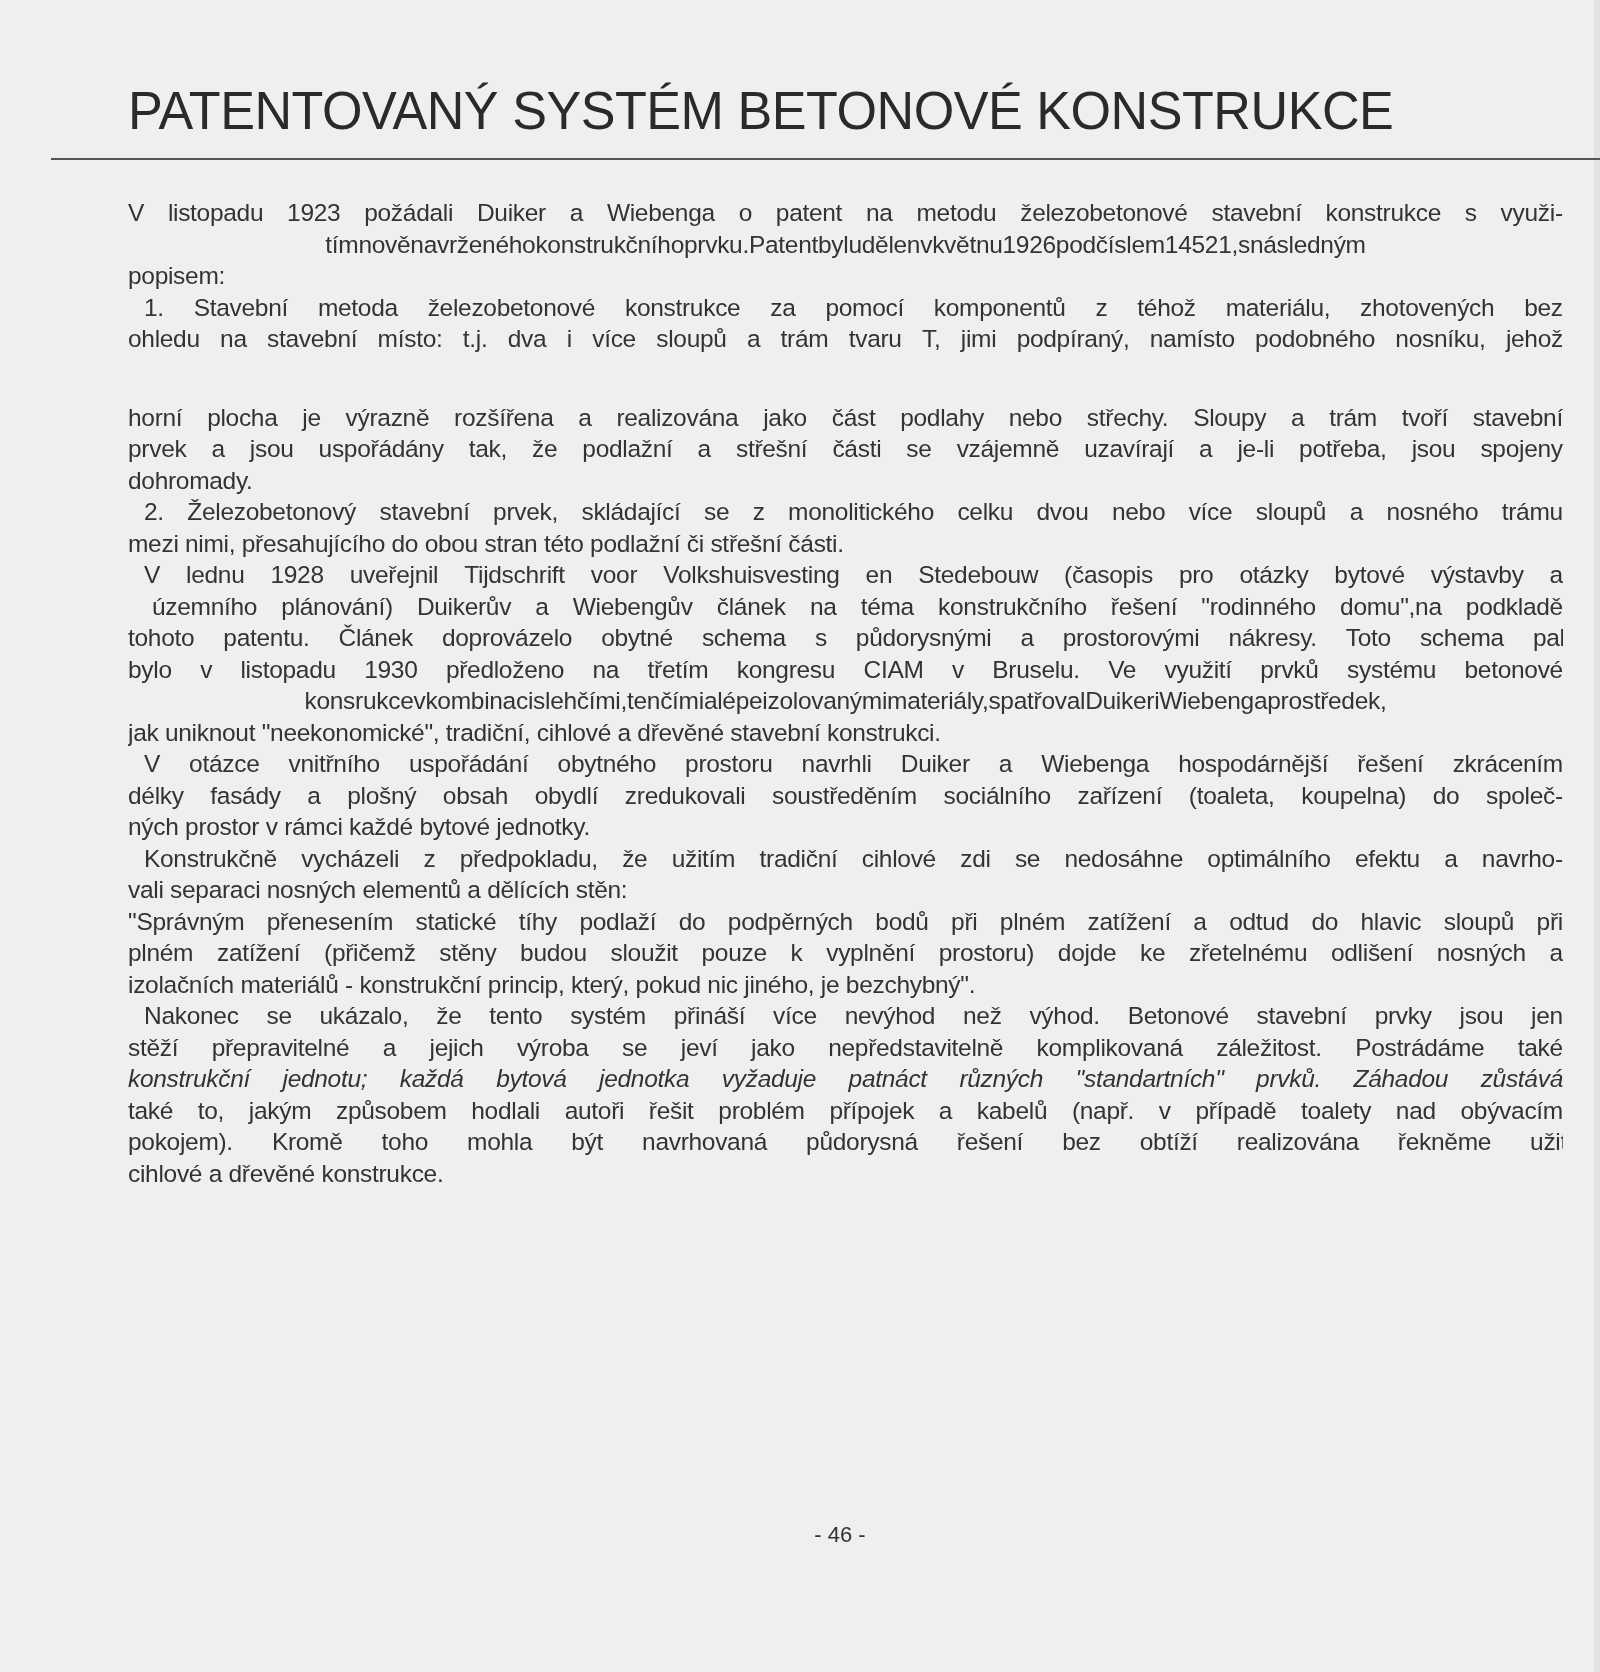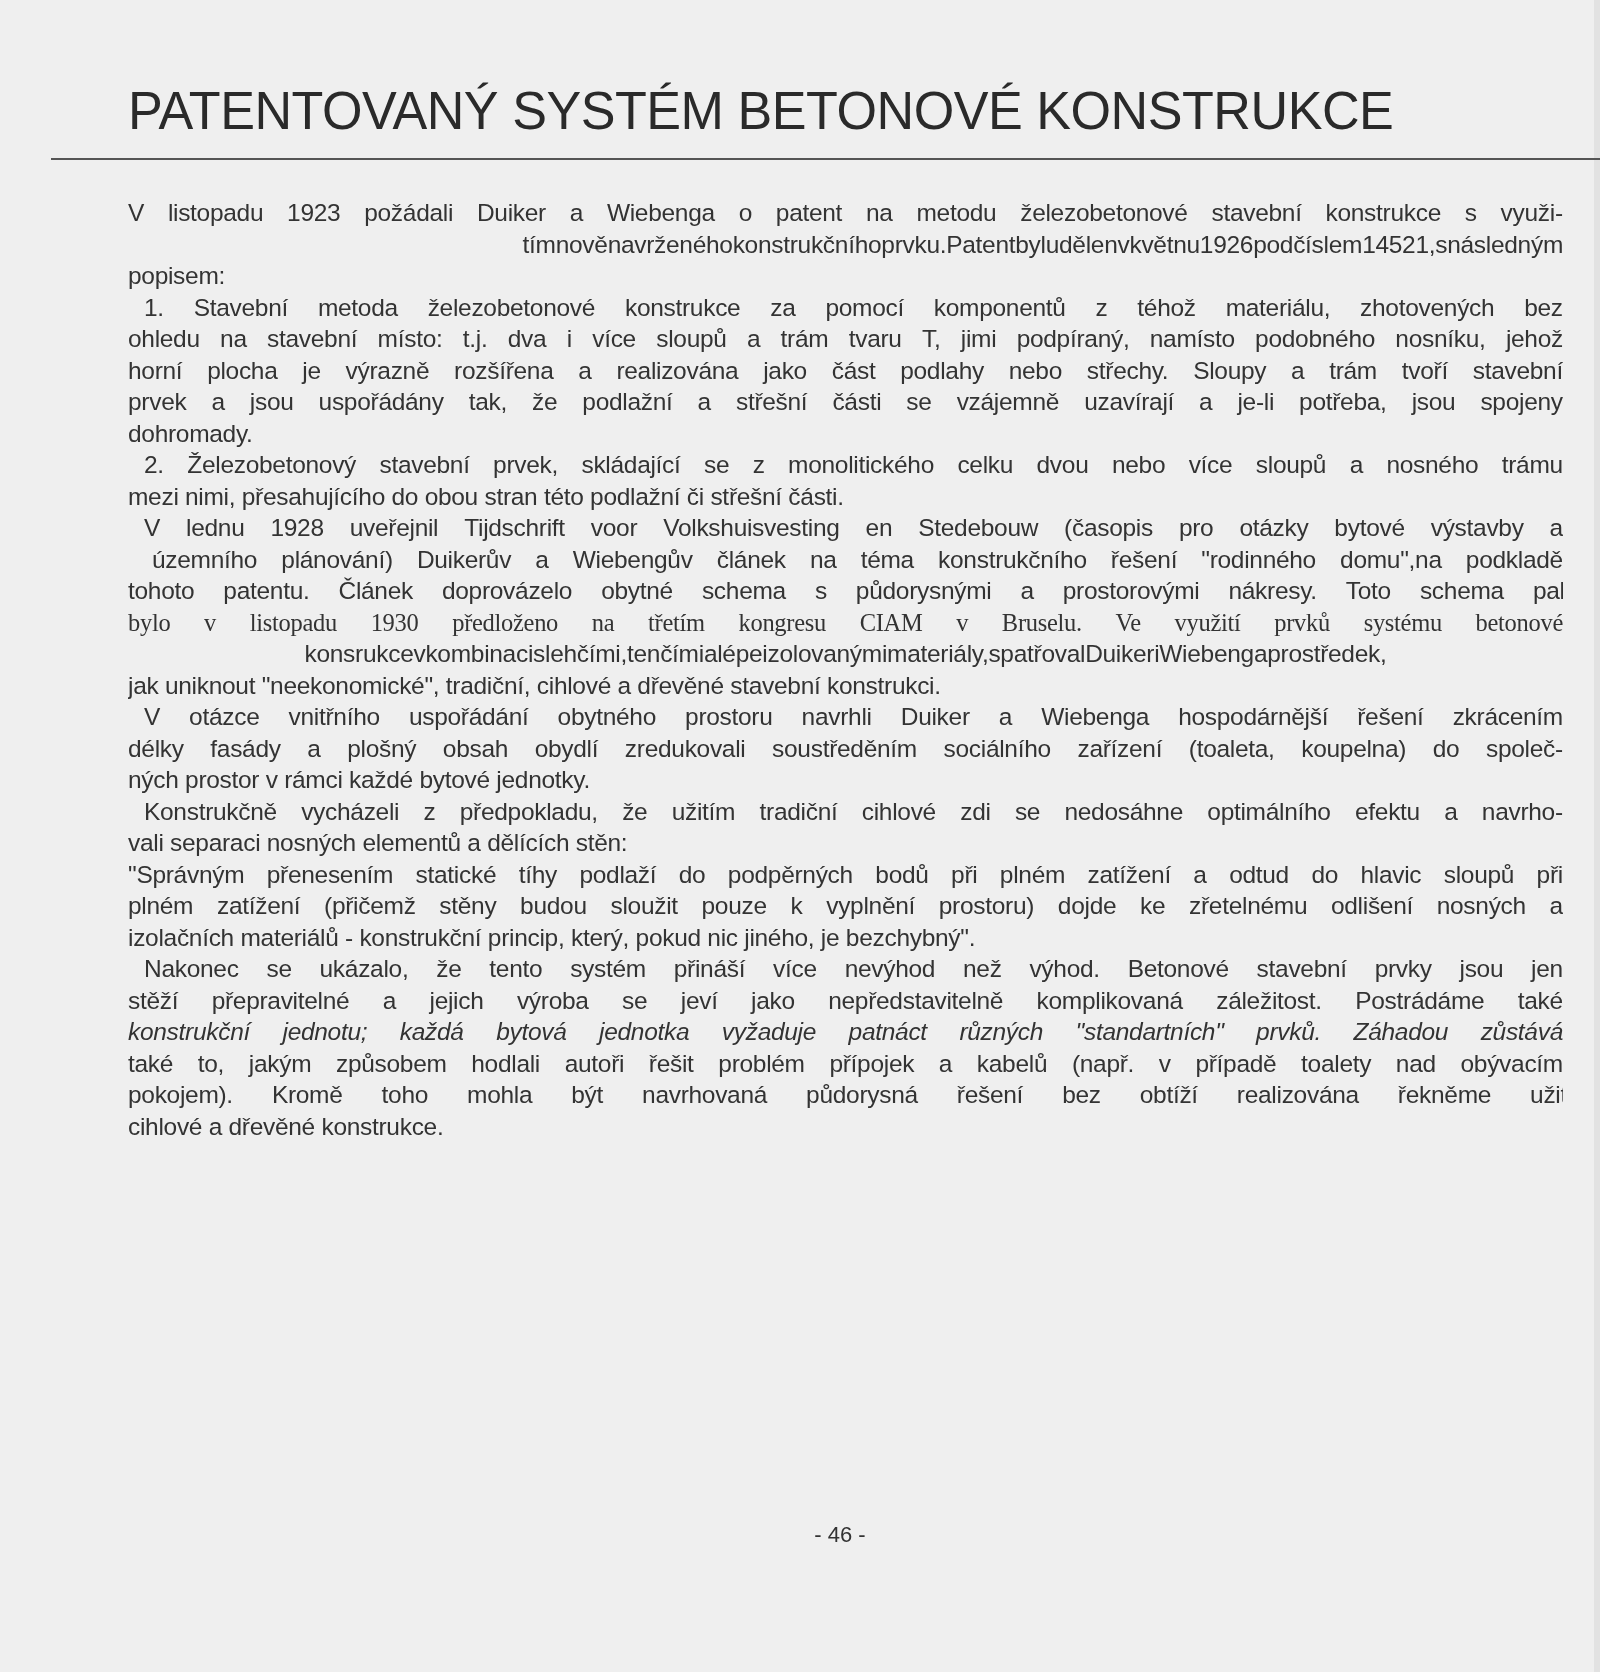--- a/index.html
+++ b/index.html
@@ -100,21 +100,21 @@
       <span>o</span>
       <span>patent</span>
       <span>na</span>
       <span>metodu</span>
       <span>železobetonové</span>
       <span>stavební</span>
       <span>konstrukce</span>
       <span>s</span>
       <span>využi-</span>
     </span>
-    <span class="line" style="display: flex; justify-content: flex-end;">
+    <span class="line" style="display: flex; justify-content: center;">
       <span>tím</span>
       <span>nově</span>
       <span>navrženého</span>
       <span>konstrukčního</span>
       <span>prvku.</span>
       <span>Patent</span>
       <span>byl</span>
       <span>udělen</span>
       <span>v</span>
       <span>květnu</span>
@@ -155,21 +155,21 @@
       <span>trám</span>
       <span>tvaru</span>
       <span>T,</span>
       <span>jimi</span>
       <span>podpíraný,</span>
       <span>namísto</span>
       <span>podobného</span>
       <span>nosníku,</span>
       <span>jehož</span>
     </span>
-    <span class="line" style="display: flex; justify-content: space-between;">
+    <span class="line" style="display: flex; justify-content: space-between; margin-top: 47px;">
       <span>horní</span>
       <span>plocha</span>
       <span>je</span>
       <span>výrazně</span>
       <span>rozšířena</span>
       <span>a</span>
       <span>realizována</span>
       <span>jako</span>
       <span>část</span>
       <span>podlahy</span>
@@ -262,21 +262,21 @@
       <span>schema</span>
       <span>s</span>
       <span>půdorysnými</span>
       <span>a</span>
       <span>prostorovými</span>
       <span>nákresy.</span>
       <span>Toto</span>
       <span>schema</span>
       <span>pak</span>
     </span>
-    <span class="line" style="display: flex; justify-content: space-between; font-family: Liberation Serif, serif;">
+    <span class="line" style="display: flex; justify-content: space-between;">
       <span>bylo</span>
       <span>v</span>
       <span>listopadu</span>
       <span>1930</span>
       <span>předloženo</span>
       <span>na</span>
       <span>třetím</span>
       <span>kongresu</span>
       <span>CIAM</span>
       <span>v</span>

